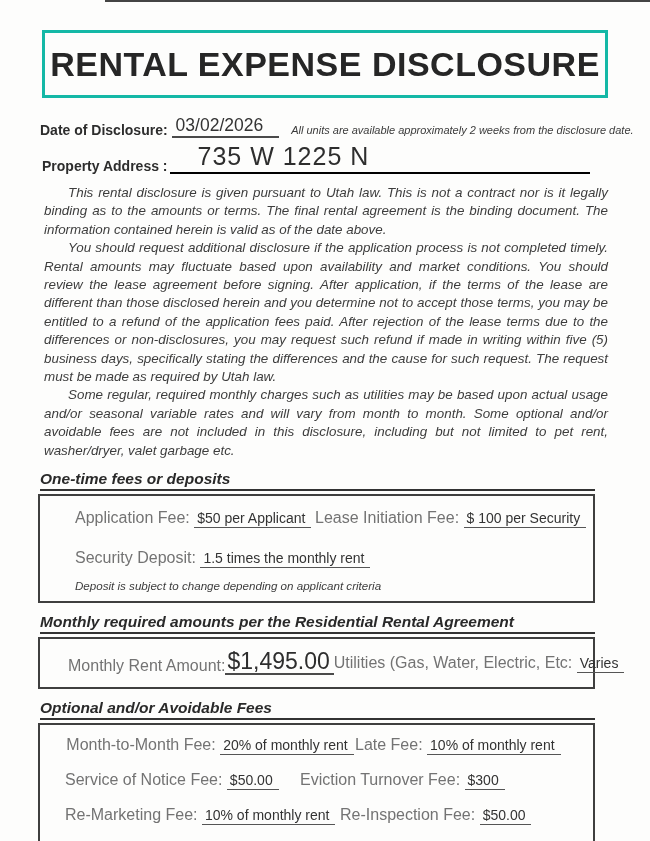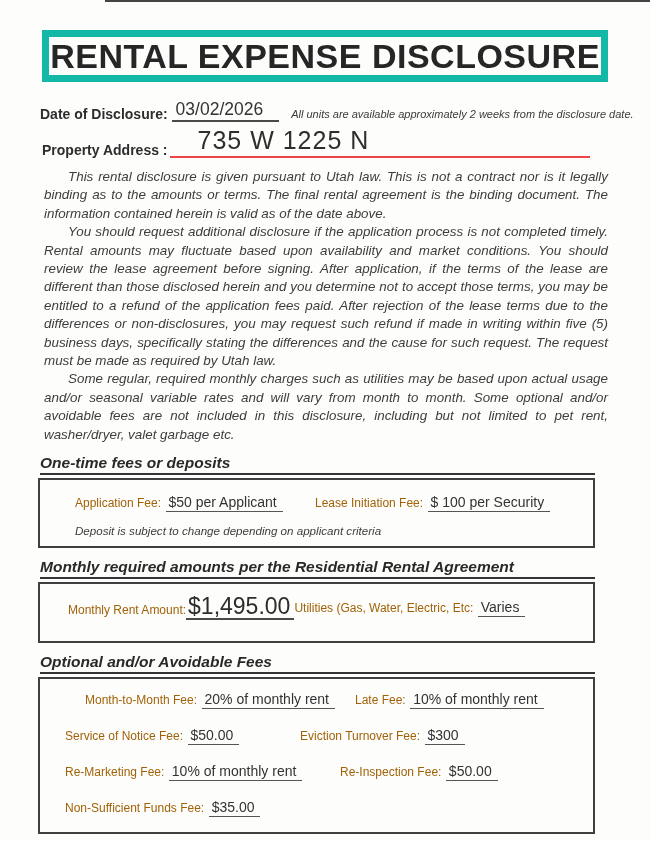--- a/index.html
+++ b/index.html
@@ -14,22 +14,22 @@
     color: #333;
   }
   .scan-top {
     position: absolute;
     top: 0; left: 105px; right: 0;
     height: 2px;
     background: #444;
   }
   .title-box {
     margin: 30px 42px 0 42px;
-    height: 52px;
-    border: 7px solid #14b8a6;
+    height: 68px;
+    border: 3px solid #14b8a6;
     display: flex;
     align-items: center;
     justify-content: center;
     background: #fdfdfc;
   }
   .title-box h1 {
     margin: 0;
     font-size: 34px;
     font-weight: bold;
     letter-spacing: 0.5px;
@@ -51,21 +51,21 @@
   }
   .avail-note {
     font-style: italic;
     font-size: 11px;
     color: #3b3b3b;
     margin-left: 12px;
     padding-bottom: 2px;
     white-space: nowrap;
   }
   .addr-fill {
-    border-bottom: 2px solid #ef4444;
+    border-bottom: 2px solid #000000;
     width: 420px;
     font-size: 25px;
     line-height: 25px;
     letter-spacing: 1px;
     color: #2e2e2e;
     padding: 0 0 3px 28px;
     margin-left: 2px;
     white-space: nowrap;
   }
   .legal { margin: 10px 42px 0 44px; }
@@ -87,21 +87,21 @@
     color: #292929;
     border-bottom: 2.5px solid #333;
     padding-bottom: 2px;
   }
   .sec-box {
     margin: 3px 55px 0 38px;
     border: 2px solid #3f3f3f;
     background: #fdfdfc;
   }
   .fee { white-space: nowrap; line-height: 19px; }
-  .fee-label { font-size: 12px; color: #a16207; }
+  .fee-label { font-size: 16px; color: #737373; }
   .fee-value {
     font-size: 14px;
     color: #333;
     border-bottom: 1.5px solid #555;
     padding: 0 6px 1px 3px;
   }
   .box-onetime { padding: 12px 0 8px 35px; }
   .fr { display: flex; }
   .w240 { width: 240px; }
   .w290 { width: 290px; text-align: center; }
@@ -109,21 +109,21 @@
   .w275 { width: 275px; }
   .fr2 { margin-top: 20px; }
   .box-note {
     font-style: italic;
     font-size: 11.6px;
     color: #3c3c3c;
     margin: 10px 30px 0 0;
     line-height: 15px;
   }
   .box-monthly {
-    padding: 11px 0 21px 28px;
+    padding: 11px 0 12px 28px;
     display: flex;
     align-items: flex-end;
   }
   .rent-value {
     font-size: 23px;
     line-height: 23px;
     color: #2d2d2d;
     border-bottom: 2px solid #4a4a4a;
     padding: 0 4px 0 2px;
     white-space: nowrap;
@@ -160,20 +160,23 @@
     <p>Some regular, required monthly charges such as utilities may be based upon actual usage and/or seasonal variable rates and will vary from month to month. Some optional and/or avoidable fees are not included in this disclosure, including but not limited to pet rent, washer/dryer, valet garbage etc.</p>
   </div>
 
   <div class="section">
     <div class="sec-head">One-time fees or deposits</div>
     <div class="sec-box box-onetime">
       <div class="fr">
         <span class="fee w240"><span class="fee-label">Application Fee:</span> <span class="fee-value">$50 per Applicant</span></span>
         <span class="fee"><span class="fee-label">Lease Initiation Fee:</span> <span class="fee-value">$ 100 per Security</span></span>
       </div>
+      <div class="fr fr2">
+        <span class="fee"><span class="fee-label">Security Deposit:</span> <span class="fee-value">1.5 times the monthly rent</span></span>
+      </div>
       <div class="box-note">Deposit is subject to change depending on applicant criteria</div>
     </div>
   </div>
 
   <div class="section">
     <div class="sec-head">Monthly required amounts per the Residential Rental Agreement</div>
     <div class="sec-box box-monthly">
       <span class="fee"><span class="fee-label">Monthly Rent Amount:</span></span>
       <span class="rent-value">$1,495.00</span>
       <span class="fee util-item"><span class="fee-label">Utilities (Gas, Water, Electric, Etc:</span> <span class="fee-value">Varies</span></span>

